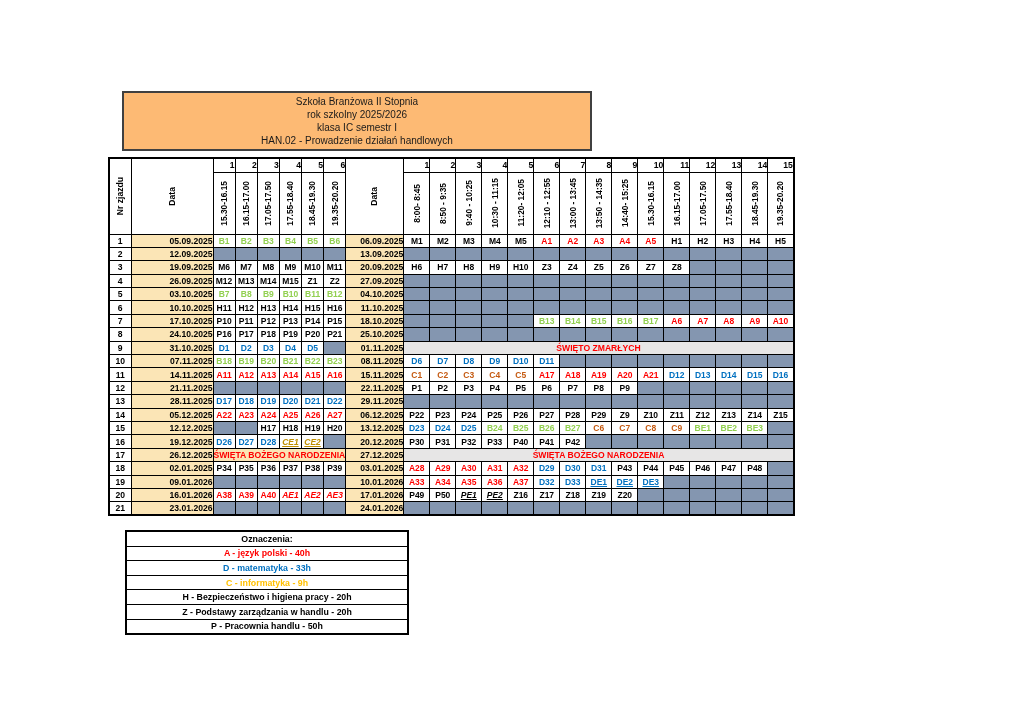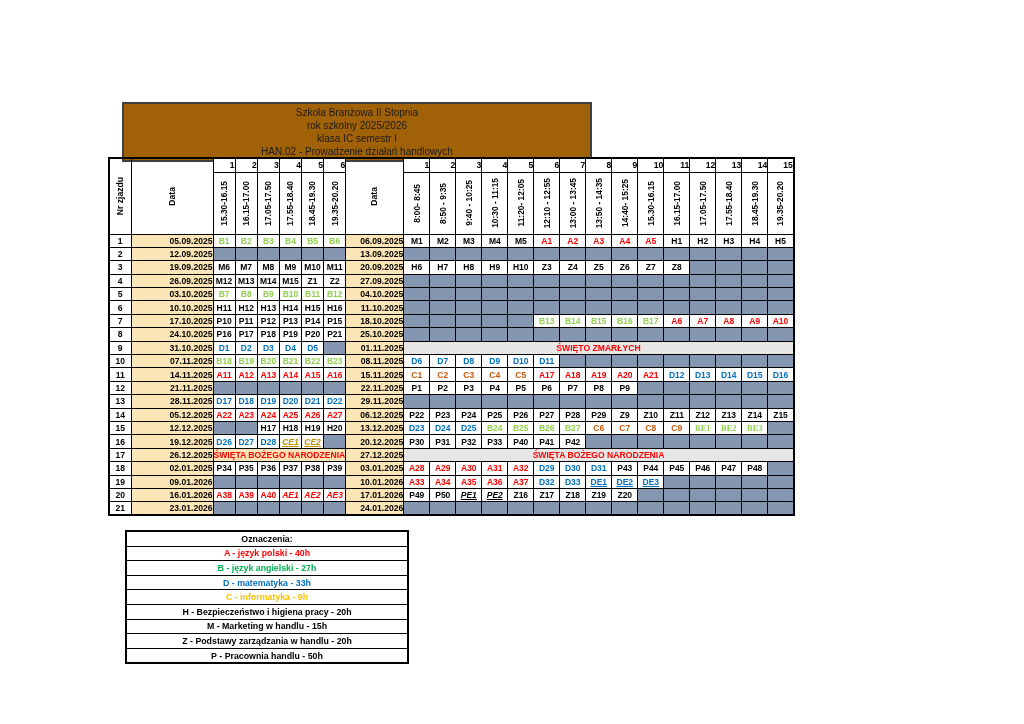--- a/index.html
+++ b/index.html
@@ -5,22 +5,22 @@
   html,body{margin:0;padding:0;}
   body{
     width:1024px;height:724px;background:#ffffff;
     font-family:"Liberation Sans", sans-serif;
     -webkit-font-smoothing:antialiased;
   }
   .page{position:relative;width:1024px;height:724px;background:#fff;overflow:hidden;}
 
   
   .header-box{
-    position:absolute;left:122px;top:102px;width:466px;height:56px;
-    border:2px solid #404040;background:#a16207;
+    position:absolute;left:122px;top:91px;width:466px;height:56px;
+    border:2px solid #404040;background:#fdba74;
     display:flex;flex-direction:column;justify-content:center;align-items:center;
   }
   .header-line{font-size:10px;line-height:13px;color:#1a1a1a;white-space:nowrap;}
 
   
   table.schedule{
     position:absolute;left:108px;top:157px;
     border-collapse:collapse;table-layout:fixed;
     border:2px solid #000;
     font-weight:bold;color:#000;
@@ -50,21 +50,21 @@
   td.hol-left{background:var(--date-bg);}
   td.hol-right{background:var(--holiday-right-bg);}
 
   
   .k-A{color:var(--red);}
   .k-B{color:var(--green);}
   .k-C{color:var(--brown);}
   .k-D{color:var(--blue);}
   .k-H,.k-M,.k-Z,.k-P{color:#000;}
   .k-AE{color:var(--red);font-style:italic;}
-  .k-BE{color:var(--green);font-family:Liberation Serif, serif;}
+  .k-BE{color:var(--green);}
   .k-CE{color:var(--olive);font-style:italic;text-decoration:underline;}
   .k-DE{color:var(--blue);text-decoration:underline;}
   .k-PE{color:#000;font-style:italic;text-decoration:underline;}
 
   
   .legend{
     position:absolute;left:125px;top:530px;width:280px;
     border:2px solid #000;background:#fff;
   }
   .legend-row{
@@ -773,22 +773,20 @@
           <td class="lesson empty"></td>
           <td class="lesson empty"></td>
           <td class="lesson empty"></td>
         </tr>
       </tbody>
   </table>
 
   <div class="legend" id="legendBox">
     <div class="legend-row">Oznaczenia:</div>
   <div class="legend-row" style="color: rgb(255, 0, 0);">A - język polski - 40h</div>
-      <div class="legend-row" style="color: rgb(0, 176, 80);">B - język angielski - 27h</div>
       <div class="legend-row" style="color: rgb(0, 112, 192);">D - matematyka - 33h</div>
       <div class="legend-row" style="color: rgb(255, 192, 0);">C - informatyka - 9h</div>
       <div class="legend-row" style="color: rgb(0, 0, 0);">H - Bezpieczeństwo i higiena pracy - 20h</div>
-      <div class="legend-row" style="color: rgb(0, 0, 0);">M - Marketing w handlu - 15h</div>
       <div class="legend-row" style="color: rgb(0, 0, 0);">Z - Podstawy zarządzania w handlu - 20h</div>
       <div class="legend-row" style="color: rgb(0, 0, 0);">P - Pracownia handlu - 50h</div>
     </div>
 
 </div>
 
 </body></html>

